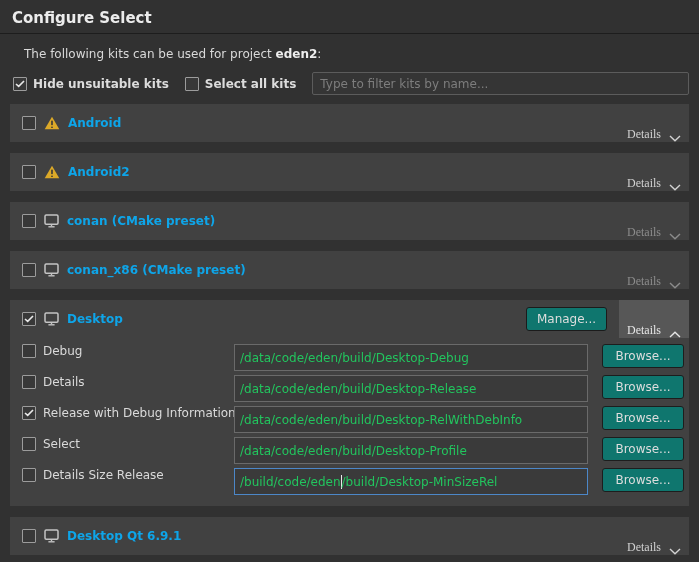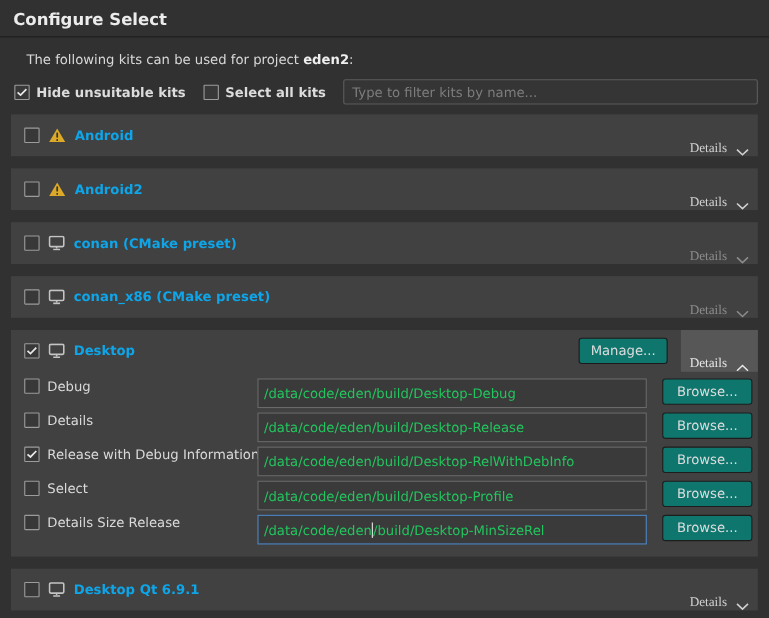--- a/index.html
+++ b/index.html
@@ -277,21 +277,21 @@
     <div class="path-input">/data/code/eden/build/Desktop-Profile</div>
     <button class="browse">Browse...</button>
   </div>
         <div class="cfg-row">
     <div class="cfg-left">
       <span class="cb">
         
       </span>
       <span class="clabel">Details Size Release</span>
     </div>
-    <div class="path-input focused"><span>/data/code/eden</span><span class="caret"></span><span>/build/Desktop-MinSizeRel</span></div>
+    <div class="path-input focused"><span>/build/code/eden</span><span class="caret"></span><span>/build/Desktop-MinSizeRel</span></div>
     <button class="browse">Browse...</button>
   </div>
       </div>
   </section>
     <section class="kit">
     <div class="kit-header">
       <span class="cb">
         
       </span>
 

